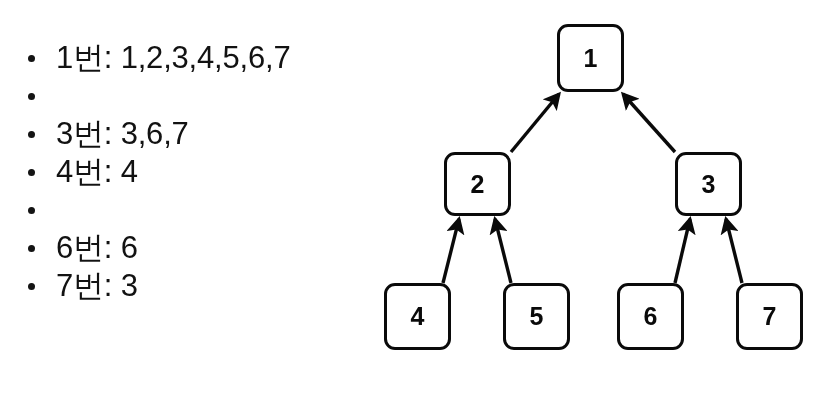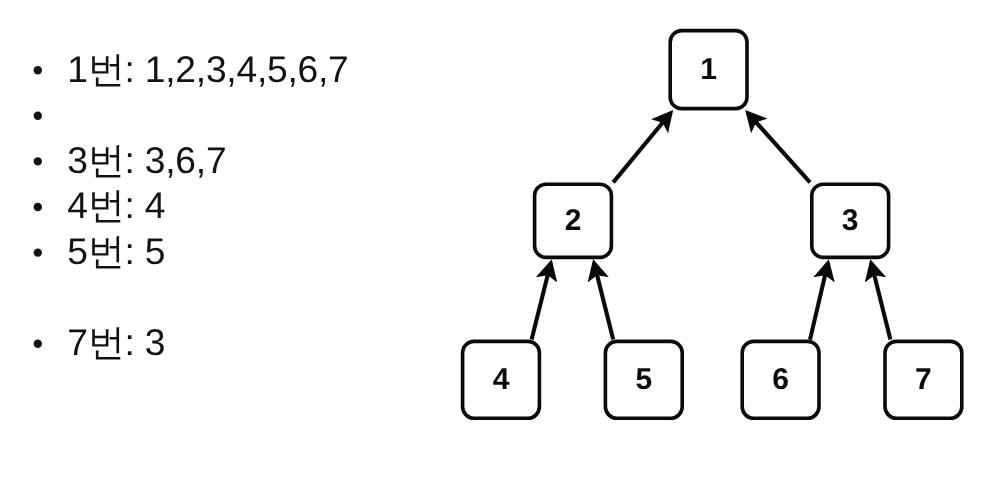--- a/index.html
+++ b/index.html
@@ -99,21 +99,24 @@
   <li class="legend-item" style="top:117px">
     <span class="legend-bullet"></span>
     <span class="legend-text">3번: 3,6,7</span>
   </li>
   <li class="legend-item" style="top:155px">
     <span class="legend-bullet"></span>
     <span class="legend-text">4번: 4</span>
   </li>
   <li class="legend-item" style="top:193px">
     <span class="legend-bullet"></span>
-    <span class="legend-text">5번: 5</span>
+  </li>
+  <li class="legend-item" style="top:231px">
+    <span class="legend-bullet"></span>
+    <span class="legend-text">6번: 6</span>
   </li>
   <li class="legend-item" style="top:269px">
     <span class="legend-bullet"></span>
     <span class="legend-text">7번: 3</span>
   </li>
 </ul>
 
 <div id="tree-diagram">
 
   <svg id="tree-edges" viewBox="0 0 469 411">

